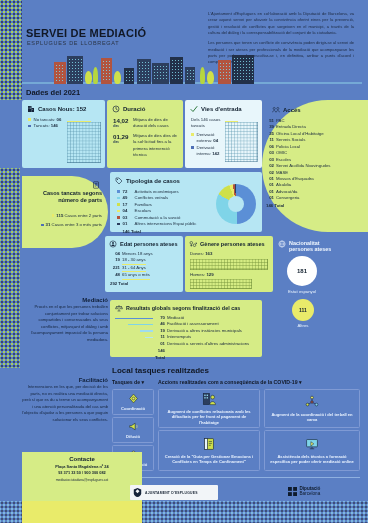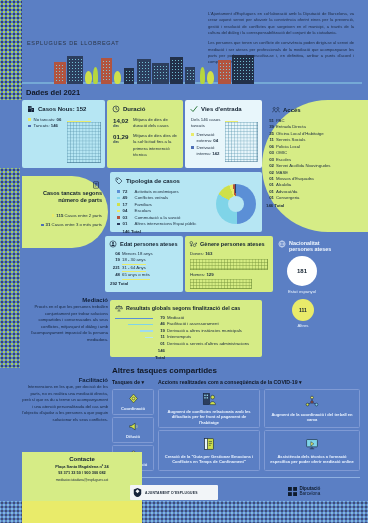--- a/index.html
+++ b/index.html
@@ -165,20 +165,21 @@
 <body>
 
 <div class="page">
 
   <div class="dots-left"></div>
   <div class="dots-left2"></div>
   <div class="dots-bottom"></div>
   <div class="yellow-corner"></div>
 
   <div class="header">
+    <div class="hd-sub">SERVEI DE MEDIACIÓ</div>
     <div class="hd-sub2">ESPLUGUES DE LLOBREGAT</div>
 
     <div class="hd-body">
       <p>L'Ajuntament d'Esplugues en col·laboració amb la Diputació de Barcelona, va crear aquest servei per afavorir la convivència oferint eines per la prevenció, gestió i resolució de conflictes que sorgeixen en el municipi, a través de la cultura del diàleg i la corresponsabilització del conjunt de la ciutadania.</p>
       <p>Les persones que tenen un conflicte de convivència poden dirigir-se al servei de mediació i ser ateses per professionals de la mediació que acompanyaran les parts per poder parlar, escoltar-se i, en definitiva, arribar a punts d'acord i compromís mutu.</p>
     </div>
 
     <div class="skyline">
       <div class="ground"></div>
       <div class="bld red" style="left:32px;  width:12px; height:22px;">
@@ -571,21 +572,21 @@
           <b style="width:10px;text-align:right;">01</b>
           <span>Derivació a serveis d'altres administracions</span>
         </div>
       <div class="li" style="gap:2px; margin-top:1px;">
           <span style="display:inline-block;width:38px;"></span>
           <b style="width:10px;text-align:right;">146 Total</b>
         </div>
     </div>
   </div>
 
-  <div class="sect-ttl" style="left:112px; top:366px;">Altres tasques compartides</div>
+  <div class="sect-ttl" style="left:112px; top:366px;">Local tasques realitzades</div>
   <div class="col-hd" style="left:112px; top:379px;">
     <span>Tasques de</span>
     <span>▾</span>
   </div>
   <div class="col-hd" style="left:158px; top:379px;">
     <span>Accions realitzades com a conseqüència de la COVID-19</span>
     <span>▾</span>
   </div>
 
   <div class="tbox" style="left:112px; top:389px; width:42px; height:26px;">

